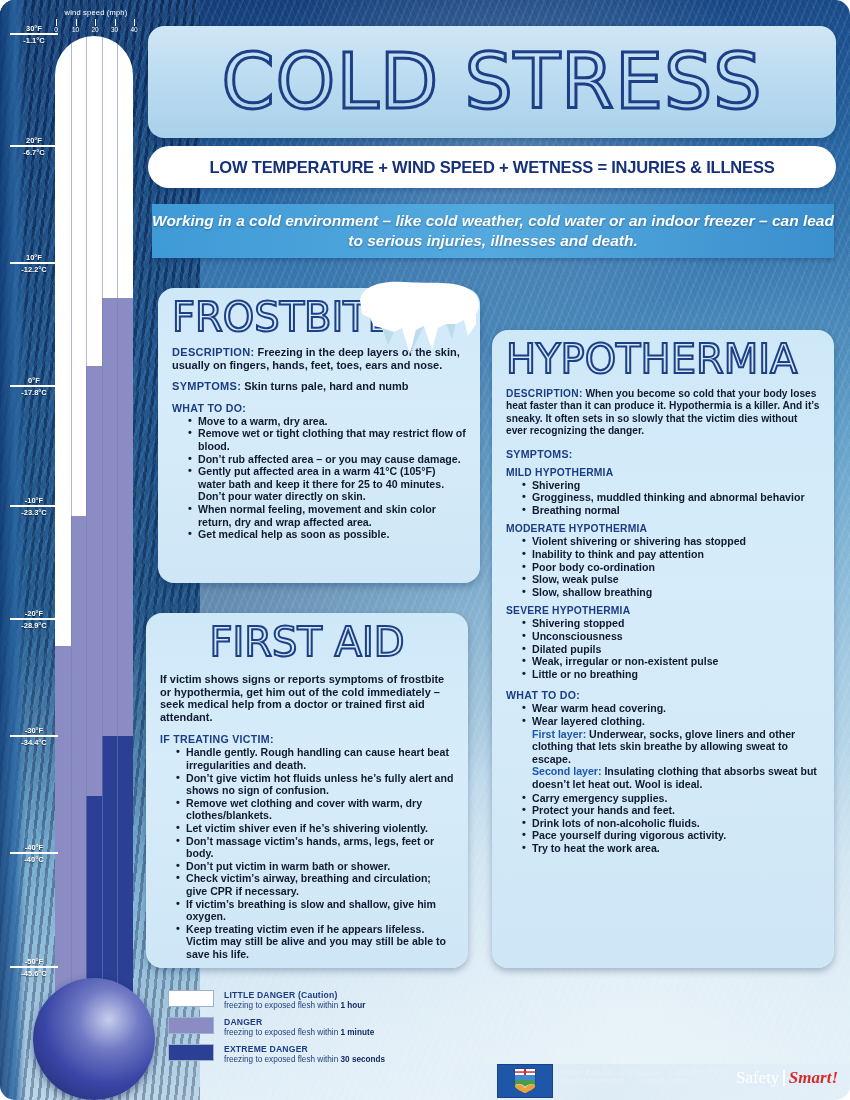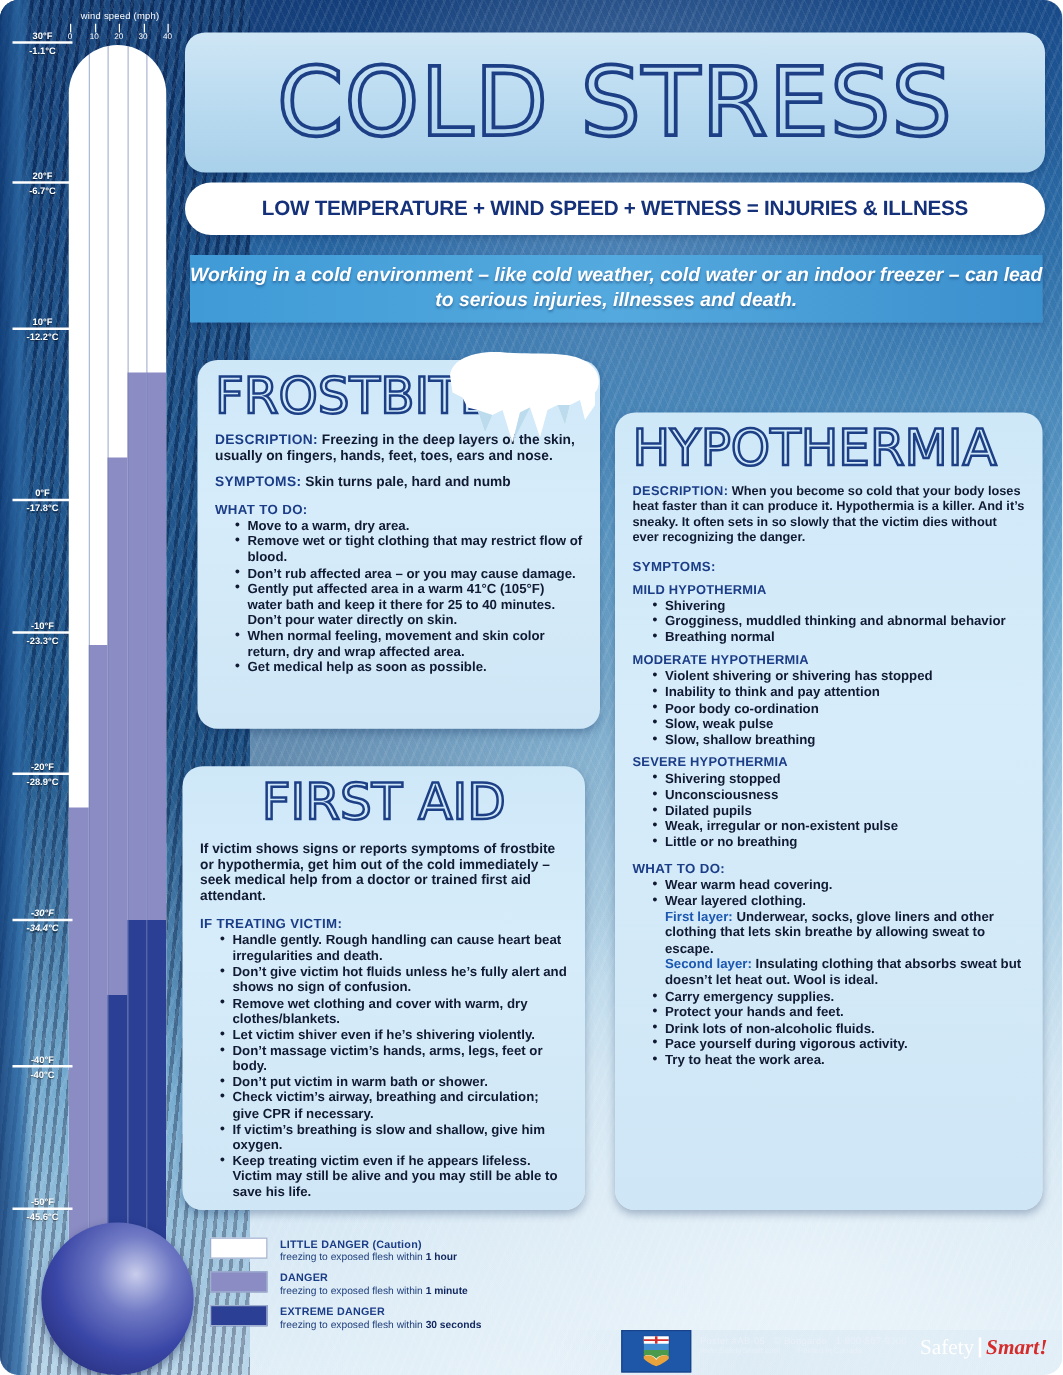--- a/index.html
+++ b/index.html
@@ -222,36 +222,36 @@
       <div class="templabel" style="top: 136px;">
         <div class="f">20°F</div>
         <div class="bar"></div>
         <div class="c">-6.7°C</div>
       </div>
       <div class="templabel" style="top: 253px;">
         <div class="f">10°F</div>
         <div class="bar"></div>
         <div class="c">-12.2°C</div>
       </div>
-      <div class="templabel" style="top: 376px; margin-top: 14px;">
+      <div class="templabel" style="top: 376px;">
         <div class="f">0°F</div>
         <div class="bar"></div>
         <div class="c">-17.8°C</div>
       </div>
       <div class="templabel" style="top: 496px;">
         <div class="f">-10°F</div>
         <div class="bar"></div>
         <div class="c">-23.3°C</div>
       </div>
       <div class="templabel" style="top: 609px;">
         <div class="f">-20°F</div>
         <div class="bar"></div>
         <div class="c">-28.9°C</div>
       </div>
-      <div class="templabel" style="top: 726px; font-style: italic;">
+      <div class="templabel" style="top: 726px;">
         <div class="f">-30°F</div>
         <div class="bar"></div>
         <div class="c">-34.4°C</div>
       </div>
       <div class="templabel" style="top: 843px;">
         <div class="f">-40°F</div>
         <div class="bar"></div>
         <div class="c">-40°C</div>
       </div>
       <div class="templabel" style="top: 957px;">

